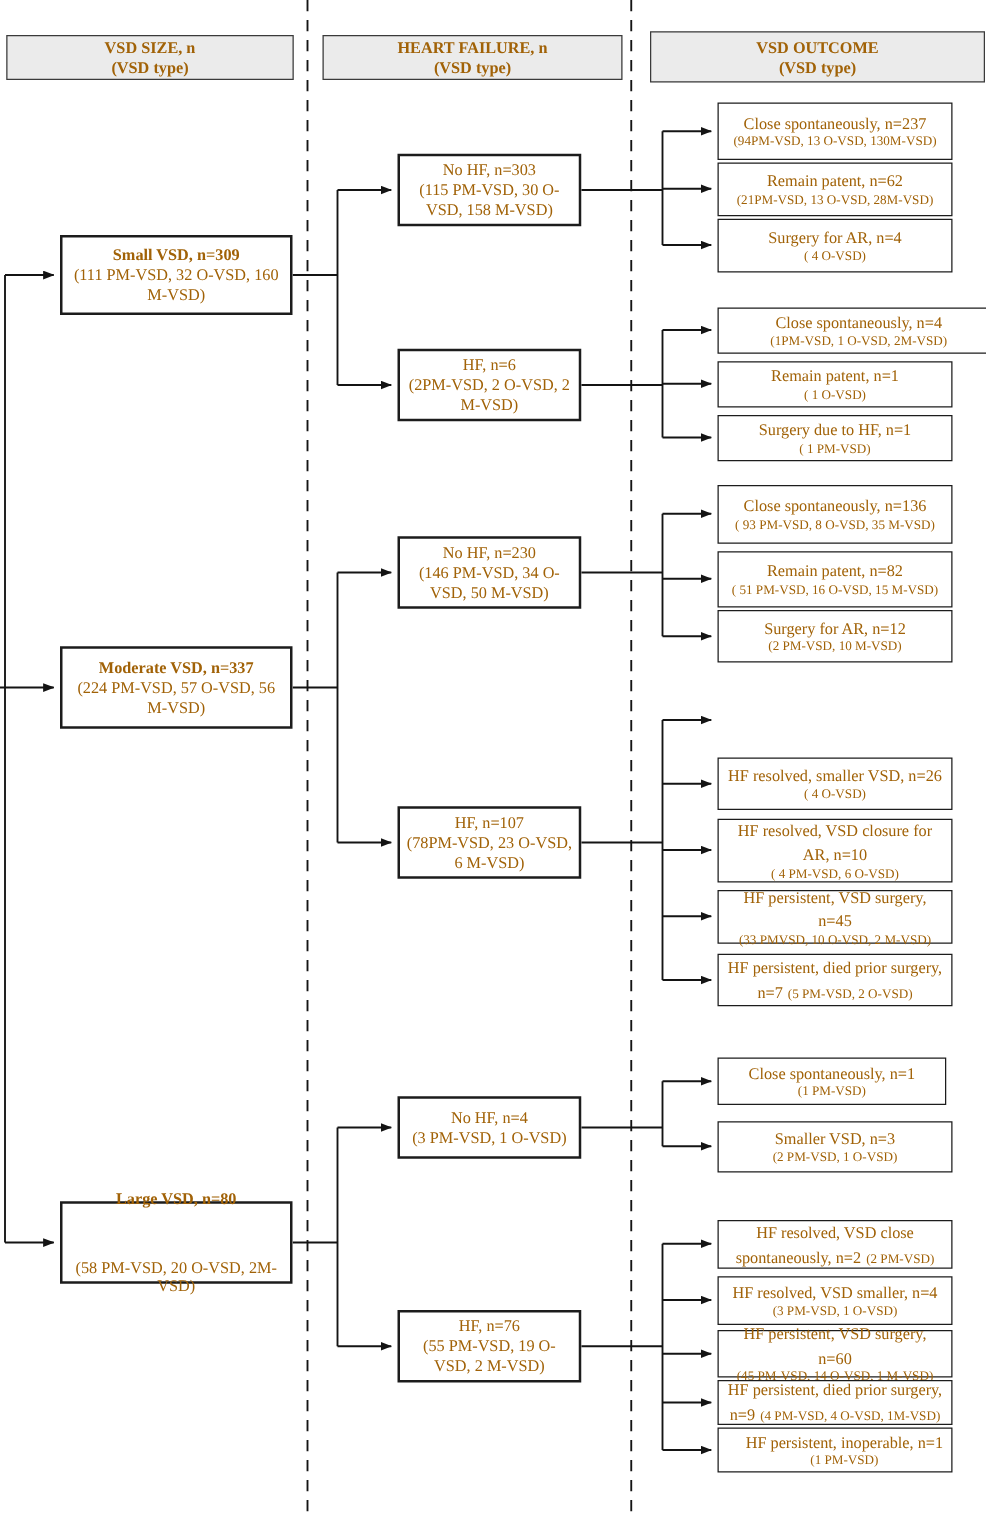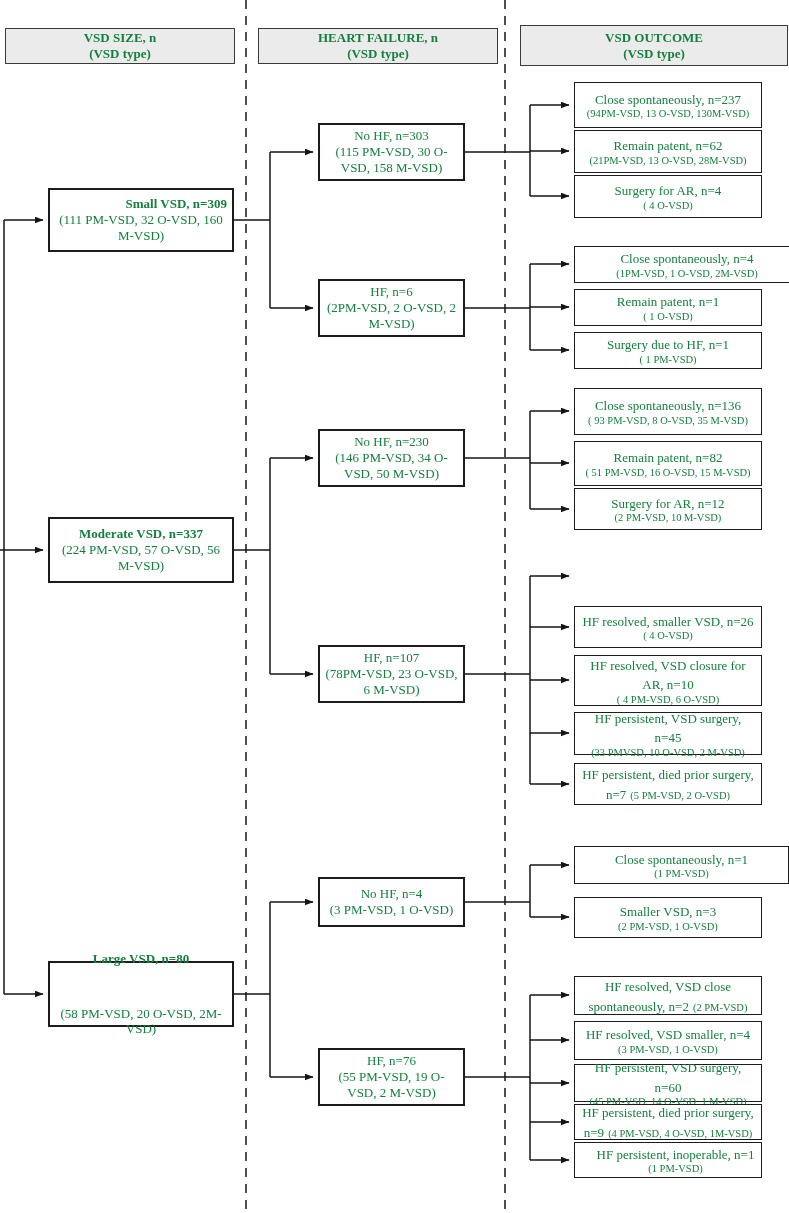--- a/index.html
+++ b/index.html
@@ -1,18 +1,18 @@
 <!DOCTYPE html>
 <html><head>
 <meta charset="utf-8">
 <style>
   html,body{margin:0;padding:0;background:#ffffff;}
   .stage{
     position:relative;width:789px;height:1213px;background:#ffffff;
-    font-family:"Liberation Serif","DejaVu Serif",serif;color:#15803d;overflow:hidden;border-radius:29px;
+    font-family:"Liberation Serif","DejaVu Serif",serif;color:#a16207;overflow:hidden;border-radius:29px;
   }
   .stage svg{position:absolute;left:0;top:0;z-index:1;}
   .bx{position:absolute;z-index:2;background:#ffffff;border:2px solid #1c1c1c;
       display:flex;flex-direction:column;align-items:center;justify-content:center;
       text-align:center;line-height:1.22;box-sizing:border-box;padding:2px 5px;}
   .hdr{background:#ebebeb;border:1.6px solid #3a3a3a;font-weight:bold;font-size:13px;}
   .hdr .l2{font-weight:bold;}
   .t{font-size:13px;}
   .t.b{font-weight:bold;}
   .d{font-size:13px;}
@@ -105,21 +105,21 @@
   </div>
   <div class="bx hdr" style="left:258px;top:28px;width:240px;height:36px;">
     <div>HEART FAILURE, n</div>
     <div class="l2">(VSD type)</div>
   </div>
   <div class="bx hdr" style="left:520px;top:25px;width:268px;height:41px;">
     <div>VSD OUTCOME</div>
     <div class="l2">(VSD type)</div>
   </div>
 
-  <div class="bx" style="left:48px;top:188px;width:186px;height:64px;align-items:flex-end;">
+  <div class="bx" style="left:48px;top:188px;width:186px;height:64px;">
     <div class="t b">Small VSD, n=309</div>
     <div class="d">(111 PM-VSD, 32 O-VSD, 160 M-VSD)</div>
   </div>
   <div class="bx" style="left:48px;top:517px;width:186px;height:66px;">
     <div class="t b">Moderate VSD, n=337</div>
     <div class="d">(224 PM-VSD, 57 O-VSD, 56 M-VSD)</div>
   </div>
   <div class="bx" style="left:48px;top:961px;width:186px;height:66px;gap:39px;">
     <div class="t b">Large VSD, n=80</div>
     <div class="d">(58 PM-VSD, 20 O-VSD, 2M-VSD)</div>
@@ -199,21 +199,21 @@
   </div>
   <div class="bx out" style="left:574px;top:712px;width:188px;height:43px;">
     <div><span class="t">HF persistent, VSD surgery, n=45</span>
     <span class="d">(33 PMVSD, 10 O-VSD, 2 M-VSD)</span></div>
   </div>
   <div class="bx out inline-detail" style="left:574px;top:763px;width:188px;height:42px;">
     <div class="wrap"><span class="t">HF persistent, died prior surgery, n=7</span>
     <span class="d">(5 PM-VSD, 2 O-VSD)</span></div>
   </div>
 
-  <div class="bx out" style="left:574px;top:846px;width:215px;height:38px;">
+  <div class="bx out" style="left:574px;top:846px;width:183px;height:38px;">
     <div><span class="t">Close spontaneously, n=1</span>
     <span class="d">(1 PM-VSD)</span></div>
   </div>
   <div class="bx out" style="left:574px;top:897px;width:188px;height:41px;">
     <div><span class="t">Smaller VSD, n=3</span>
     <span class="d">(2 PM-VSD, 1 O-VSD)</span></div>
   </div>
 
   <div class="bx out inline-detail" style="left:574px;top:976px;width:188px;height:39px;">
     <div class="wrap"><span class="t">HF resolved, VSD close spontaneously, n=2</span>

